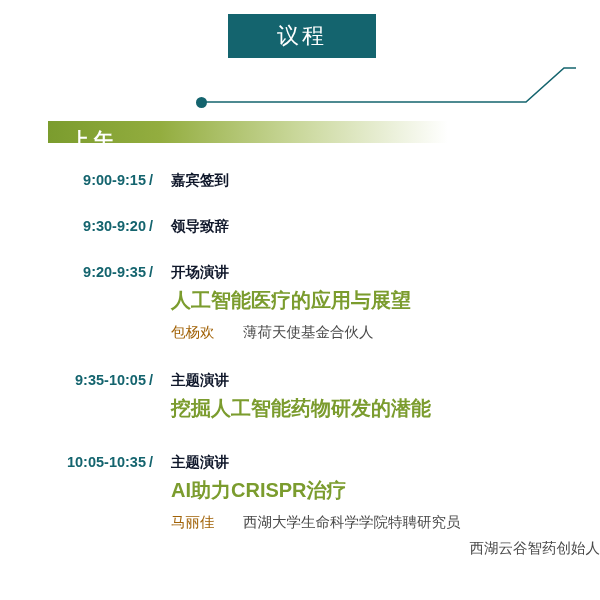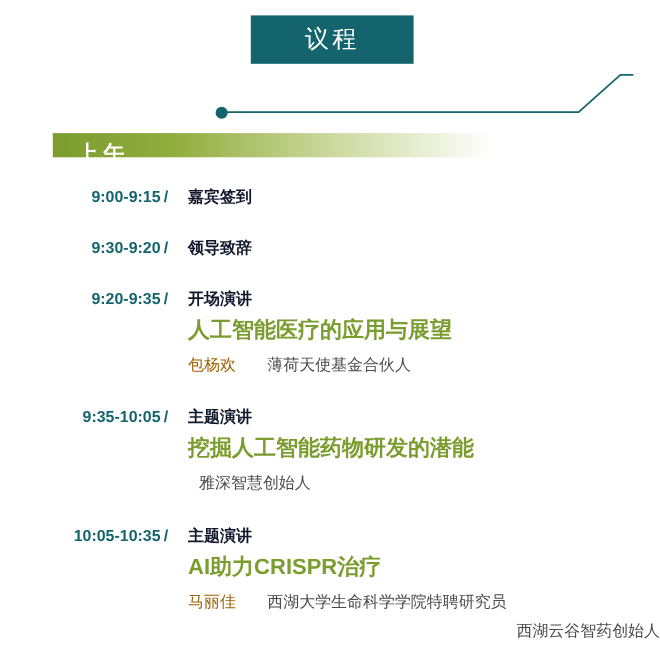--- a/index.html
+++ b/index.html
@@ -201,21 +201,20 @@
   </div>
 
   <div class="agenda-item">
     <div class="item-time">
       <span>9:35-10:05</span><span class="slash">/</span>
     </div>
     <div class="item-body">
       <div class="item-title">主题演讲</div>
       <div class="item-subtitle">挖掘人工智能药物研发的潜能</div>
       <div class="speaker-row">
-        <div class="speaker-affil">雅深智慧创始人</div>
       </div>
     </div>
   </div>
 
   <div class="agenda-item">
     <div class="item-time">
       <span>10:05-10:35</span><span class="slash">/</span>
     </div>
     <div class="item-body">
       <div class="item-title">主题演讲</div>

